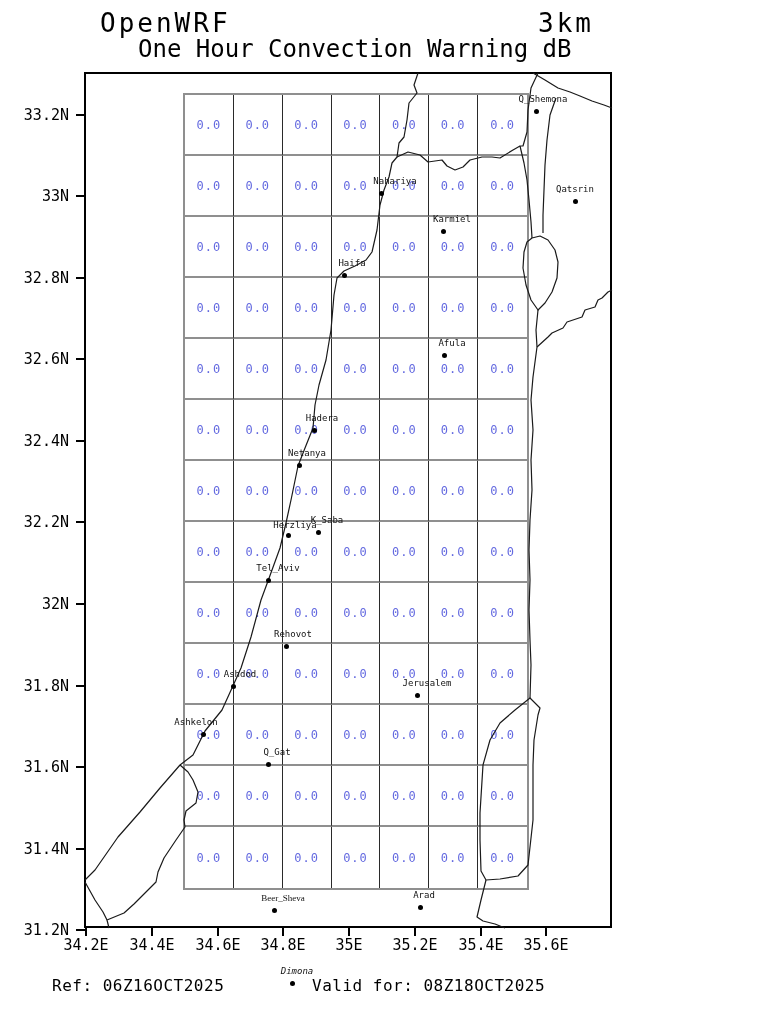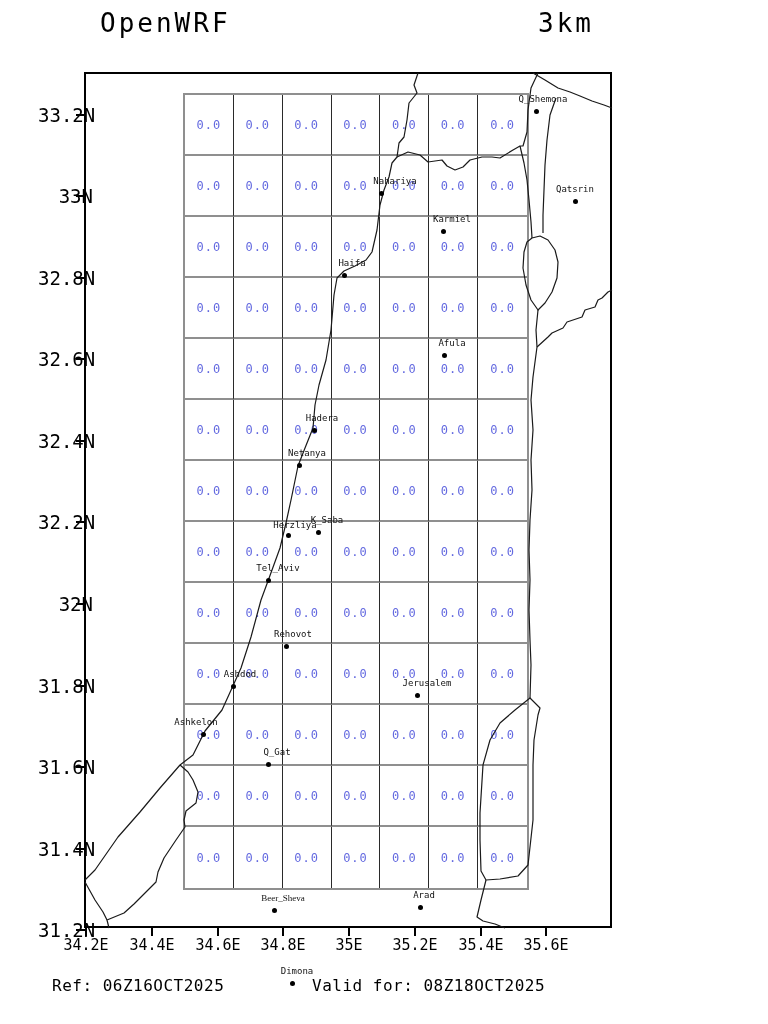--- a/index.html
+++ b/index.html
@@ -14,34 +14,35 @@
               display:grid;grid-template-columns:repeat(7,1fr);grid-template-rows:repeat(13,1fr);
               border:2px solid #8f8f8f;box-sizing:border-box;}
   .cell{border-right:1px solid #2a2a2a;border-bottom:2px solid #8f8f8f;
         display:flex;align-items:center;justify-content:center;
         font-size:12px;letter-spacing:1px;box-sizing:border-box;}
   .cell.lc{border-right:none;} .cell.lr{border-bottom:none;}
   #map-svg{position:absolute;left:0;top:0;pointer-events:none;}
   #map-svg polyline,#map-svg polygon{fill:none;stroke:#1a1a1a;stroke-width:1.2;stroke-linejoin:round;}
   #map-svg line.tick{stroke:#000;stroke-width:2;}
   .xlab{position:absolute;top:936px;transform:translateX(-50%);font-size:15px;white-space:nowrap;}
-  .ylab{position:absolute;left:38px;width:55px;text-align:right;transform:translateY(-50%);
-        font-size:19px;white-space:nowrap;}
+  .ylab{position:absolute;left:14px;width:55px;text-align:right;transform:translateY(-50%);
+        font-size:15px;white-space:nowrap;}
   .city-dot{position:absolute;width:5px;height:5px;border-radius:50%;background:#000;}
   .city-label{position:absolute;transform:translateX(-50%);font-size:9px;white-space:nowrap;color:#111;}
   .footer-ref{position:absolute;left:52px;top:976px;font-size:16px;letter-spacing:0.5px;white-space:nowrap;}
   .footer-valid{position:absolute;left:312px;top:976px;font-size:16px;letter-spacing:0.5px;white-space:nowrap;}
 </style>
 </head>
 <body>
 
 <div class="page">
 
   <div class="title-model">OpenWRF</div>
   <div class="title-res">3km</div>
+  <div class="title-sub">One Hour Convection Warning dB</div>
 
   <div class="map-frame"></div>
 
   <div class="value-grid" id="value-grid">
       <div class="cell" style="color: rgb(100, 106, 224);">0.0</div>
       <div class="cell" style="color: rgb(100, 106, 224);">0.0</div>
       <div class="cell" style="color: rgb(100, 106, 224);">0.0</div>
       <div class="cell" style="color: rgb(100, 106, 224);">0.0</div>
       <div class="cell" style="color: rgb(100, 106, 224);">0.0</div>
       <div class="cell" style="color: rgb(100, 106, 224);">0.0</div>
@@ -216,19 +217,19 @@
       <div class="city-label" style="left: 427px; top: 678px;">Jerusalem</div>
       <div class="city-dot" style="left: 200.5px; top: 731.5px;"></div>
       <div class="city-label" style="left: 196px; top: 717px;">Ashkelon</div>
       <div class="city-dot" style="left: 265.5px; top: 761.5px;"></div>
       <div class="city-label" style="left: 277px; top: 747px;">Q_Gat</div>
       <div class="city-dot" style="left: 271.5px; top: 907.5px;"></div>
       <div class="city-label" style="left: 283px; top: 893px; font-family: Liberation Serif, serif;">Beer_Sheva</div>
       <div class="city-dot" style="left: 417.5px; top: 904.5px;"></div>
       <div class="city-label" style="left: 424px; top: 890px;">Arad</div>
       <div class="city-dot" style="left: 289.5px; top: 980.5px;"></div>
-      <div class="city-label" style="left: 297px; top: 966px;">Dimona</div>
+      <div class="city-label" style="left: 297px; top: 966px; font-style: italic;">Dimona</div>
     </div>
 
   <div class="footer-ref">Ref: 06Z16OCT2025</div>
   <div class="footer-valid">Valid for: 08Z18OCT2025</div>
 
 </div>
 
 </body></html>

